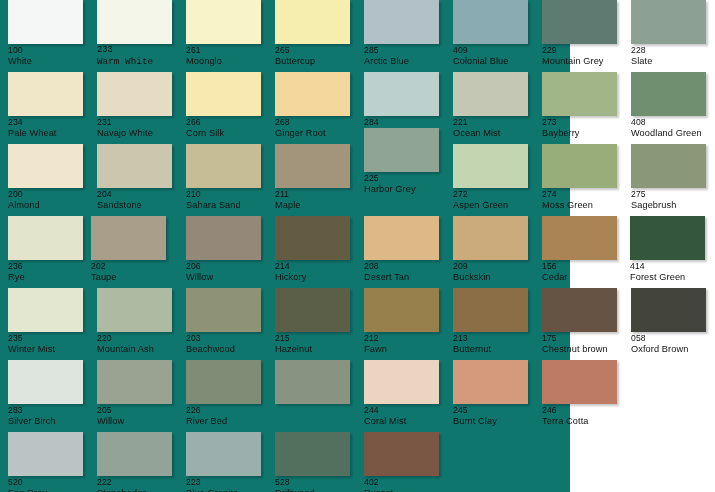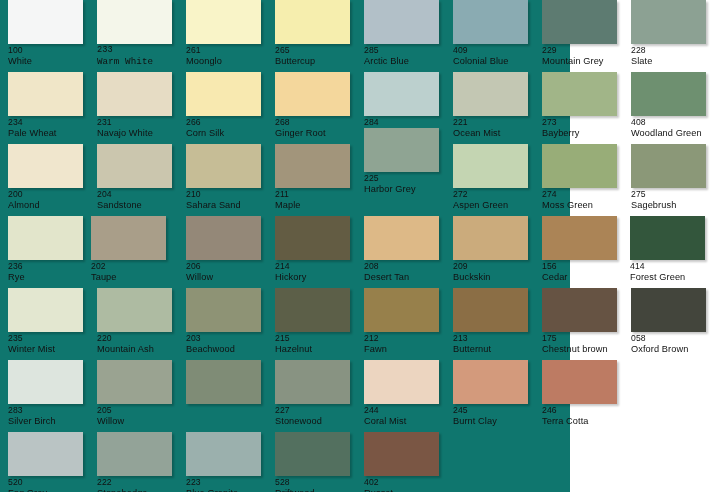--- a/index.html
+++ b/index.html
@@ -349,27 +349,27 @@
     </div>
     <div class="swatch-cell" style="left: 89px; top: 360px;">
       <div class="swatch-chip" title="Willow" style="width: 75px; height: 44px; background: rgb(154, 163, 145);"></div>
       <div class="swatch-label">
         <span class="swatch-code">205</span>
         <span class="swatch-name">Willow</span>
       </div>
     </div>
     <div class="swatch-cell" style="left: 178px; top: 360px;">
       <div class="swatch-chip" title="River Bed" style="width: 75px; height: 44px; background: rgb(127, 140, 118);"></div>
+      <div class="swatch-label">
+        <span class="swatch-code">226</span>
+        <span class="swatch-name">River Bed</span>
+      </div>
     </div>
     <div class="swatch-cell" style="left: 267px; top: 360px;">
       <div class="swatch-chip" title="Stonewood" style="width: 75px; height: 44px; background: rgb(136, 147, 130);"></div>
-      <div class="swatch-label">
-        <span class="swatch-code">227</span>
-        <span class="swatch-name">Stonewood</span>
-      </div>
     </div>
     <div class="swatch-cell" style="left: 356px; top: 360px;">
       <div class="swatch-chip" title="Coral Mist" style="width: 75px; height: 44px; background: rgb(236, 213, 192);"></div>
       <div class="swatch-label">
         <span class="swatch-code">244</span>
         <span class="swatch-name">Coral Mist</span>
       </div>
     </div>
     <div class="swatch-cell" style="left: 445px; top: 360px;">
       <div class="swatch-chip" title="Burnt Clay" style="width: 75px; height: 44px; background: rgb(211, 154, 124);"></div>

